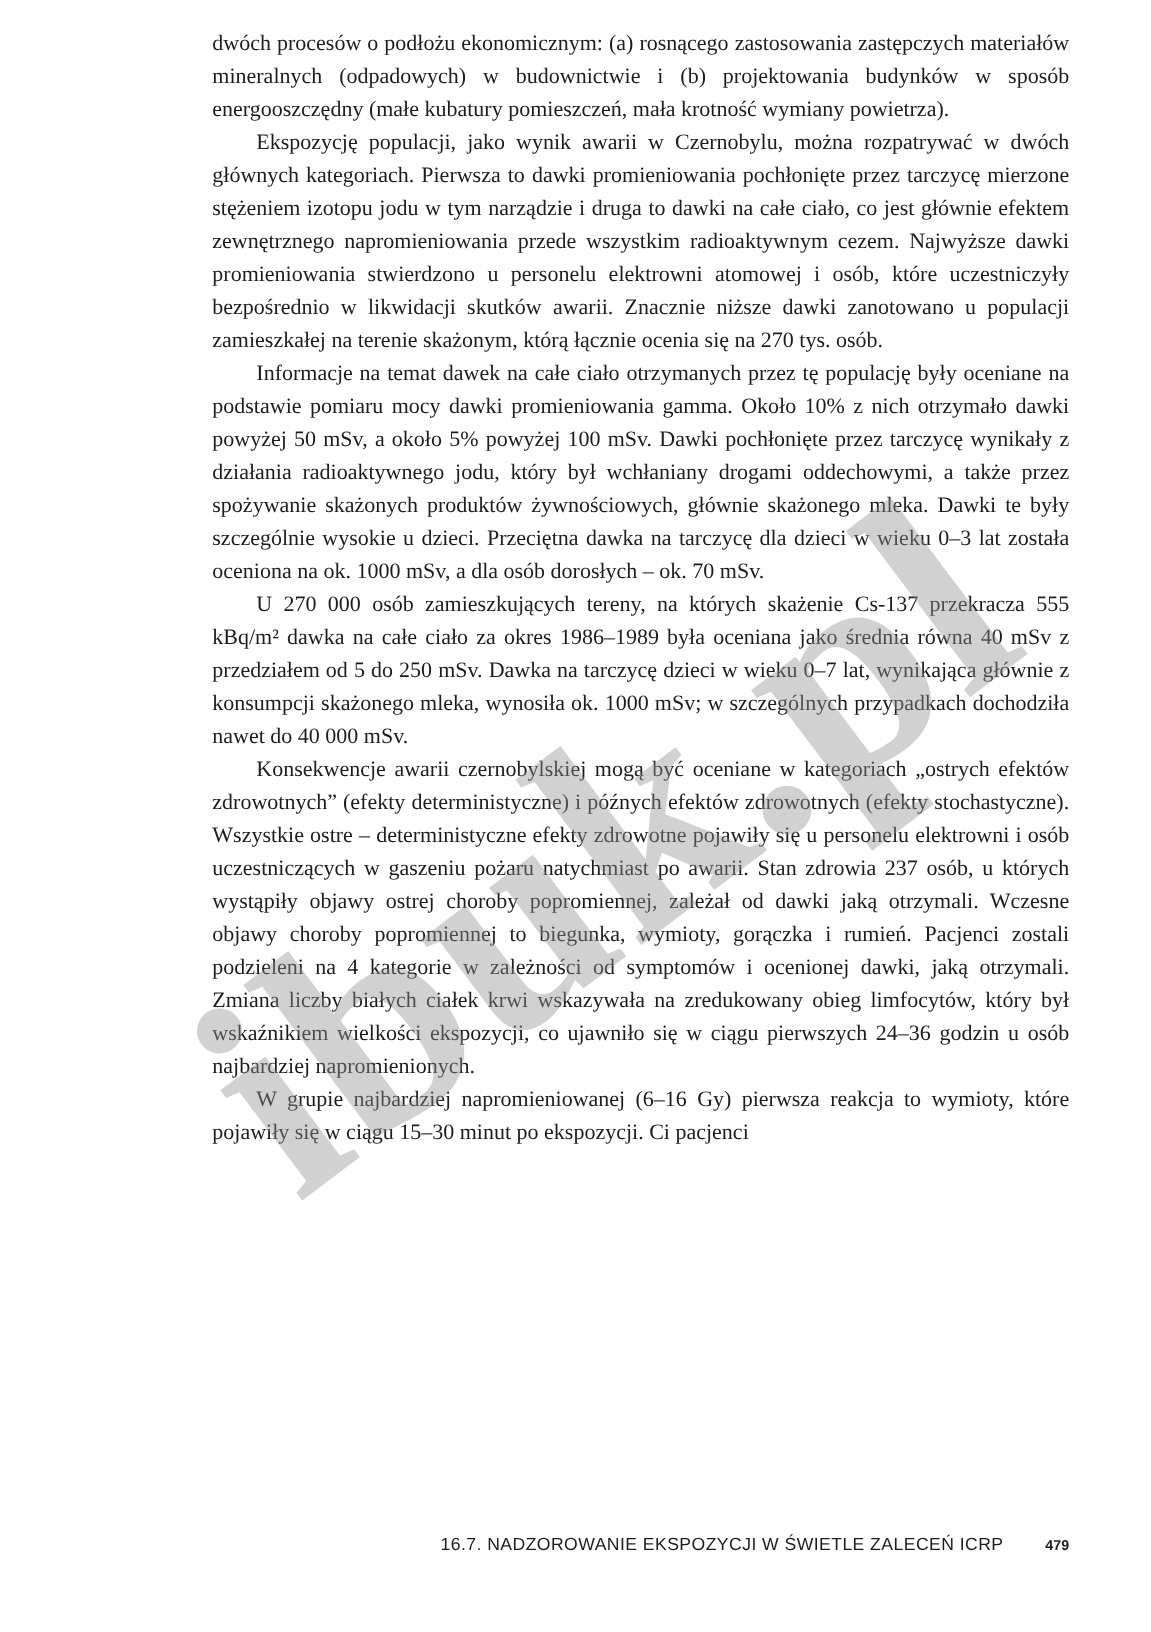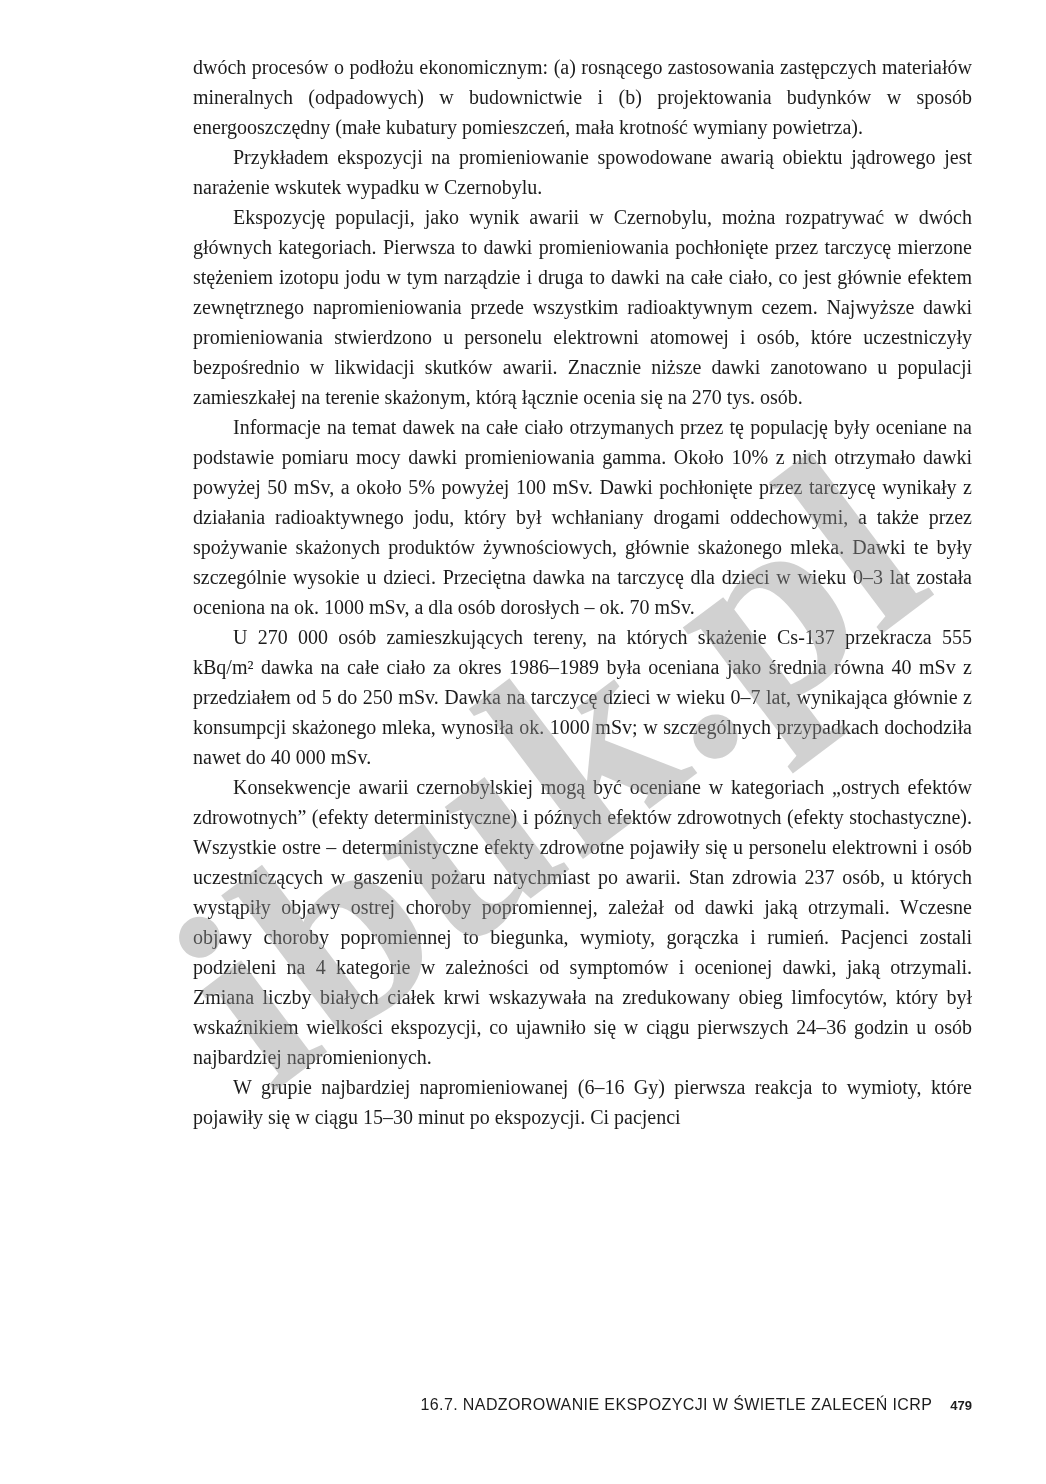--- a/index.html
+++ b/index.html
@@ -21,21 +21,20 @@
   }
   .text-block {
     position: absolute;
     left: 193px;
     top: 24px;
     width: 779px;
     font-size: 20px;
     line-height: 30px;
     text-align: justify;
     z-index: 1;
-    margin-top: 28px;
   }
   .text-block p {
     text-indent: 40px;
     margin: 0;
   }
   .text-block p.continuation {
     text-indent: 0;
   }
   .watermark {
     position: absolute;
@@ -58,21 +57,21 @@
     user-select: none;
   }
   .footer {
     position: absolute;
     left: 193px;
     width: 779px;
     top: 1396px;
     display: flex;
     justify-content: flex-end;
     align-items: baseline;
-    gap: 18px;
+    gap: 38px;
     font-family: "Liberation Sans", sans-serif;
     font-size: 16px;
     letter-spacing: 0.4px;
     color: #1c1c1c;
     z-index: 1;
   }
   .footer .running-title {
     text-transform: uppercase;
   }
   .footer .page-number {
@@ -83,21 +82,20 @@
 </style>
 </head>
 <body>
 
 <div class="page">
 
   <div class="watermark">ibuk.pl</div>
 
   <main class="text-block">
     <p class="continuation">dwóch procesów o podłożu ekonomicznym: (a) rosnącego zastosowania zastępczych materiałów mineralnych (odpadowych) w budownictwie i (b) projektowania budynków w sposób energooszczędny (małe kubatury pomieszczeń, mała krotność wymiany powietrza).</p>
-    <p>Przykładem ekspozycji na promieniowanie spowodowane awarią obiektu jądrowego jest narażenie wskutek wypadku w Czernobylu.</p>
     <p>Ekspozycję populacji, jako wynik awarii w Czernobylu, można rozpatrywać w dwóch głównych kategoriach. Pierwsza to dawki promieniowania pochłonięte przez tarczycę mierzone stężeniem izotopu jodu w tym narządzie i druga to dawki na całe ciało, co jest głównie efektem zewnętrznego napromieniowania przede wszystkim radioaktywnym cezem. Najwyższe dawki promieniowania stwierdzono u personelu elektrowni atomowej i osób, które uczestniczyły bezpośrednio w likwidacji skutków awarii. Znacznie niższe dawki zanotowano u populacji zamieszkałej na terenie skażonym, którą łącznie ocenia się na 270 tys. osób.</p>
     <p>Informacje na temat dawek na całe ciało otrzymanych przez tę populację były oceniane na podstawie pomiaru mocy dawki promieniowania gamma. Około 10% z nich otrzymało dawki powyżej 50 mSv, a około 5% powyżej 100 mSv. Dawki pochłonięte przez tarczycę wynikały z działania radioaktywnego jodu, który był wchłaniany drogami oddechowymi, a także przez spożywanie skażonych produktów żywnościowych, głównie skażonego mleka. Dawki te były szczególnie wysokie u dzieci. Przeciętna dawka na tarczycę dla dzieci w wieku 0–3 lat została oceniona na ok. 1000 mSv, a dla osób dorosłych – ok. 70 mSv.</p>
     <p>U 270 000 osób zamieszkujących tereny, na których skażenie Cs-137 przekracza 555 kBq/m² dawka na całe ciało za okres 1986–1989 była oceniana jako średnia równa 40 mSv z przedziałem od 5 do 250 mSv. Dawka na tarczycę dzieci w wieku 0–7 lat, wynikająca głównie z konsumpcji skażonego mleka, wynosiła ok. 1000 mSv; w szczególnych przypadkach dochodziła nawet do 40 000 mSv.</p>
     <p>Konsekwencje awarii czernobylskiej mogą być oceniane w kategoriach „ostrych efektów zdrowotnych” (efekty deterministyczne) i późnych efektów zdrowotnych (efekty stochastyczne). Wszystkie ostre – deterministyczne efekty zdrowotne pojawiły się u personelu elektrowni i osób uczestniczących w gaszeniu pożaru natychmiast po awarii. Stan zdrowia 237 osób, u których wystąpiły objawy ostrej choroby popromiennej, zależał od dawki jaką otrzymali. Wczesne objawy choroby popromiennej to biegunka, wymioty, gorączka i rumień. Pacjenci zostali podzieleni na 4 kategorie w zależności od symptomów i ocenionej dawki, jaką otrzymali. Zmiana liczby białych ciałek krwi wskazywała na zredukowany obieg limfocytów, który był wskaźnikiem wielkości ekspozycji, co ujawniło się w ciągu pierwszych 24–36 godzin u osób najbardziej napromienionych.</p>
     <p>W grupie najbardziej napromieniowanej (6–16 Gy) pierwsza reakcja to wymioty, które pojawiły się w ciągu 15–30 minut po ekspozycji. Ci pacjenci</p>
   </main>
 
   <div class="footer">
     <span class="running-title">16.7. NADZOROWANIE EKSPOZYCJI W ŚWIETLE ZALECEŃ ICRP</span>
     <span class="page-number">479</span>

